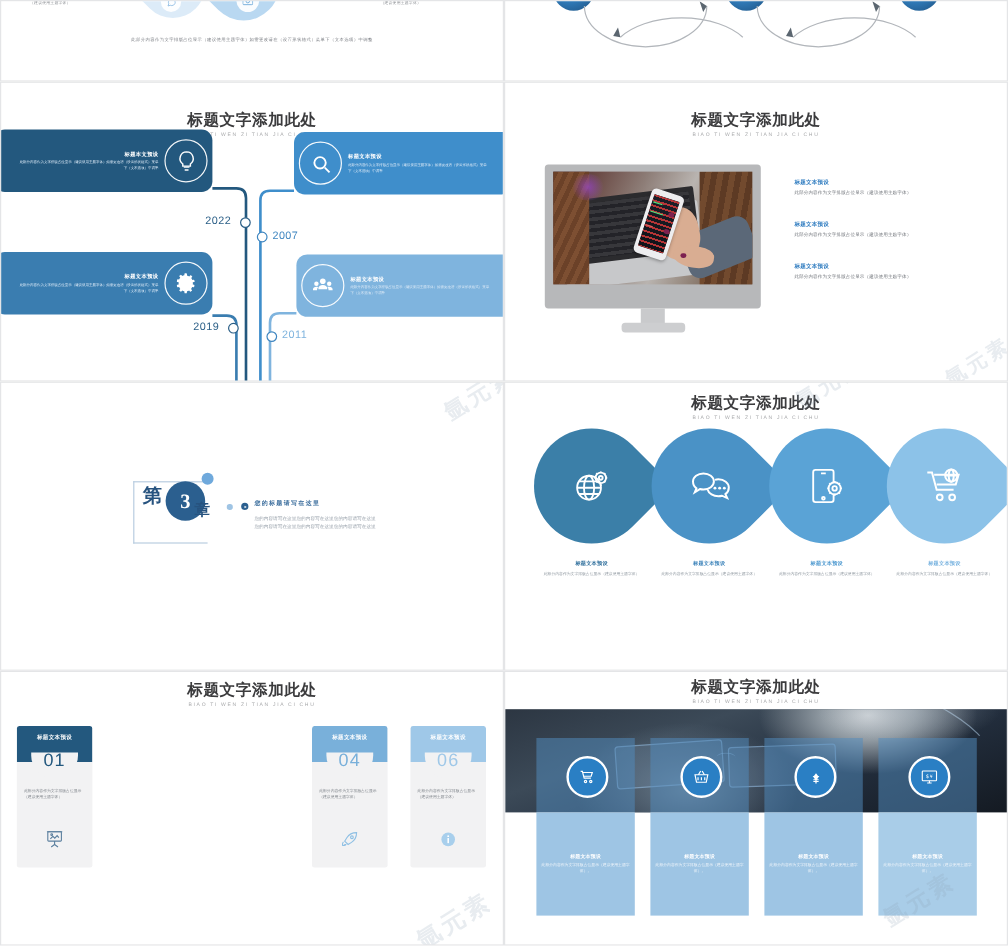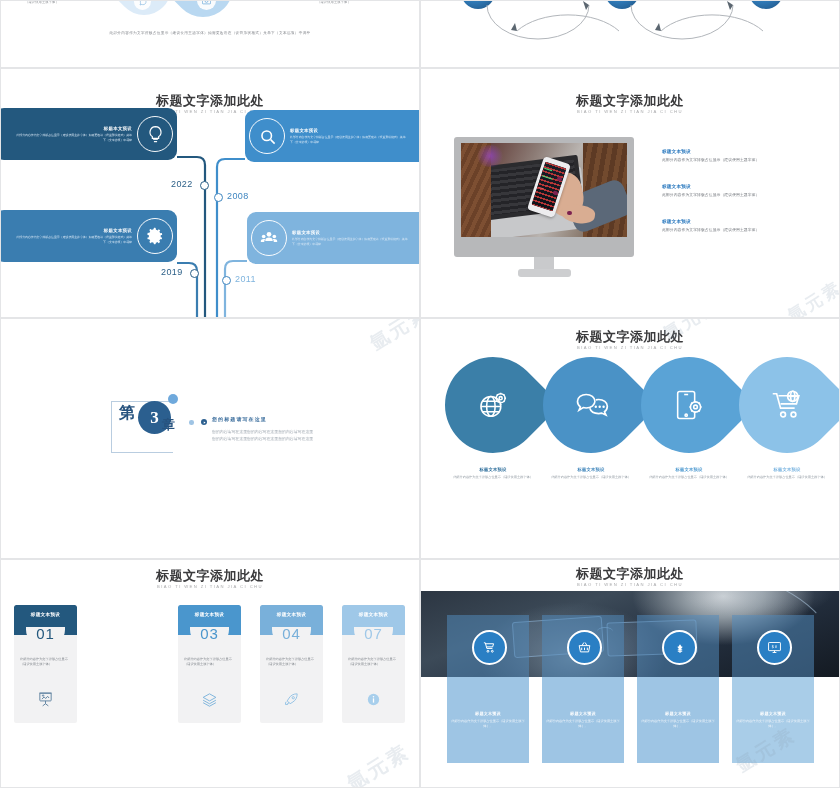--- a/index.html
+++ b/index.html
@@ -304,21 +304,21 @@
       <div class="tl-txt">
         <p class="tl-h">标题文本预设</p>
         <p class="tl-p">此部分内容作为文字排版占位显示（建议使用主题字体）如需更改请（设置形状格式）菜单下（文本选项）中调整</p>
       </div>
     </div>
 
     <div class="tl-year" style="left:170px;top:110px;color:#2b5f87;">2022</div>
     <div class="tl-dot d1" style="left:199px;top:112px;"></div>
 
     <div class="tl-dot d2" style="left:213px;top:124px;"></div>
-    <div class="tl-year" style="left:226px;top:122px;color:#3f86c0;">2008</div>
+    <div class="tl-year" style="left:226px;top:122px;color:#3f86c0;">2007</div>
 
     <div class="tl-year" style="left:160px;top:198px;color:#2b5f87;">2019</div>
     <div class="tl-dot d1" style="left:189px;top:200px;"></div>
 
     <div class="tl-dot d2" style="left:221px;top:207px;"></div>
     <div class="tl-year" style="left:234px;top:205px;color:#7fb4de;">2011</div>
   </div>
 
   <div class="slide s4">
     <div class="title-wrap" style="top:24px;">
@@ -495,55 +495,41 @@
           <path d="M3 3h18"></path>
             <rect x="4" y="3" width="16" height="11" rx="1"></rect>
           <path d="M12 14v4M8 21l4-3 4 3"></path>
           <path d="M7 11.5l3-3.2 2.2 2.3L15 7.5l2 2.4"></path>
           <circle cx="8.6" cy="6.4" r="1"></circle>
         </svg>
       </div>
     </div>
 
 
-    <div class="card" style="left:177px;top:45px;">
-      <div class="card-top" style="background:#4a96cd;"></div>
-      <div class="card-notch"></div>
-      <div class="card-h cn">标题文本预设</div>
-      <div class="card-num" style="color:#4a96cd;">03</div>
-      <div class="card-p cn">此部分内容作为文字排版占位显示（建议使用主题字体）</div>
-      <div class="card-ic">
-        <svg width="17" height="17" viewBox="0 0 24 24" fill="none" stroke="#79b2da" stroke-width="1.3">
-          <polygon points="12,4 21,9 12,14 3,9"></polygon>
-          <polyline points="3,13 12,18 21,13"></polyline>
-          <polyline points="3,16.5 12,21.5 21,16.5"></polyline>
-        </svg>
-      </div>
-    </div>
 
     <div class="card" style="left:259px;top:45px;">
       <div class="card-top" style="background:#79b0da;"></div>
       <div class="card-notch"></div>
       <div class="card-h cn">标题文本预设</div>
       <div class="card-num" style="color:#79b0da;">04</div>
       <div class="card-p cn">此部分内容作为文字排版占位显示（建议使用主题字体）</div>
       <div class="card-ic">
         <svg width="17" height="17" viewBox="0 0 24 24" fill="none" stroke="#8fc0e4" stroke-width="1.3">
           <path d="M5 19c2-.5 3-1.5 3.5-3.5M20 4c-5 0-9 2-11.5 6L6 14l4 4 4-2.5C18 13 20 9 20 4z"></path>
           <circle cx="14.5" cy="9.5" r="1.6"></circle>
           <path d="M4.5 15c-1 1-1.2 3-1 4 1 .2 3 0 4-1"></path>
         </svg>
       </div>
     </div>
 
     <div class="card" style="left:341px;top:45px;">
       <div class="card-top" style="background:#9fc8e8;"></div>
       <div class="card-notch"></div>
       <div class="card-h cn">标题文本预设</div>
-      <div class="card-num" style="color:#9fc8e8;">07</div>
+      <div class="card-num" style="color:#9fc8e8;">06</div>
       <div class="card-p cn">此部分内容作为文字排版占位显示（建议使用主题字体）</div>
       <div class="card-ic">
         <svg width="17" height="17" viewBox="0 0 24 24" fill="#a8cfec">
           <circle cx="12" cy="12" r="8"></circle>
           <rect x="11.1" y="10.4" width="1.8" height="6" fill="#fff"></rect>
           <circle cx="12" cy="8.2" r="1.1" fill="#fff"></circle>
         </svg>
       </div>
     </div>
 

